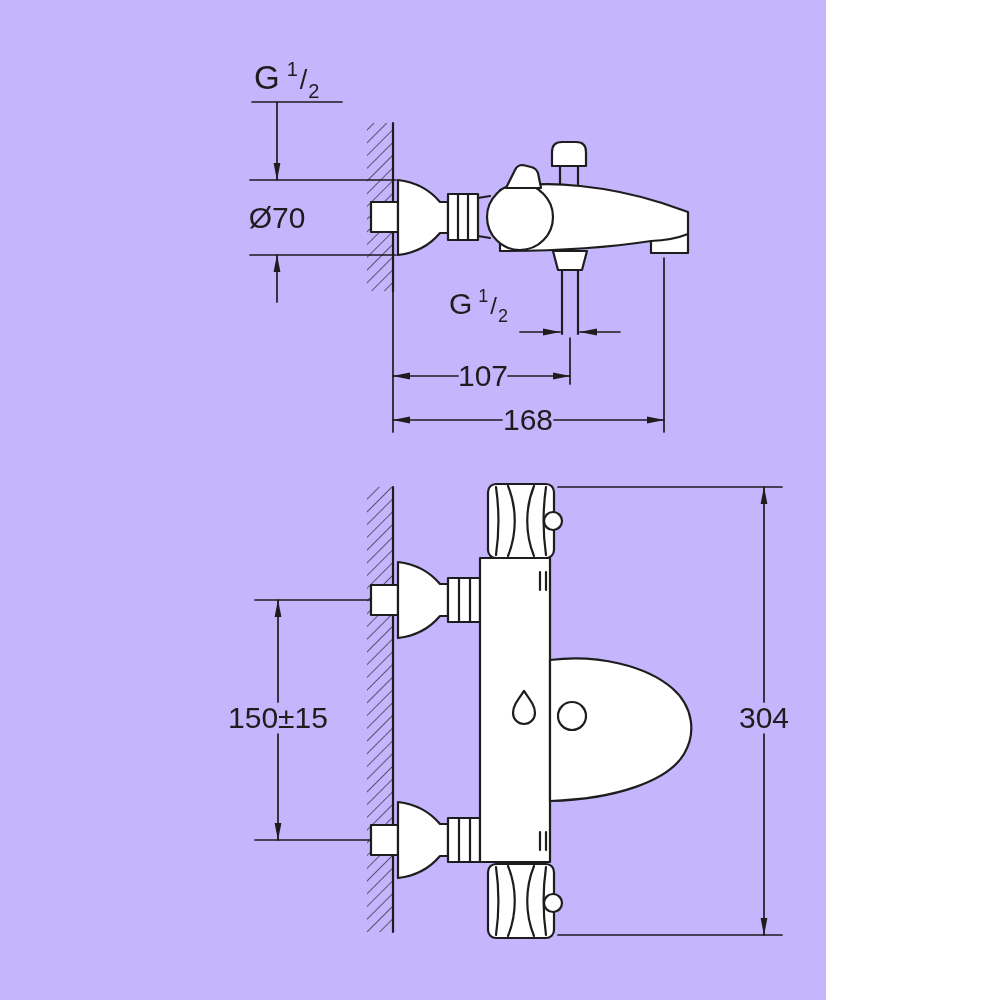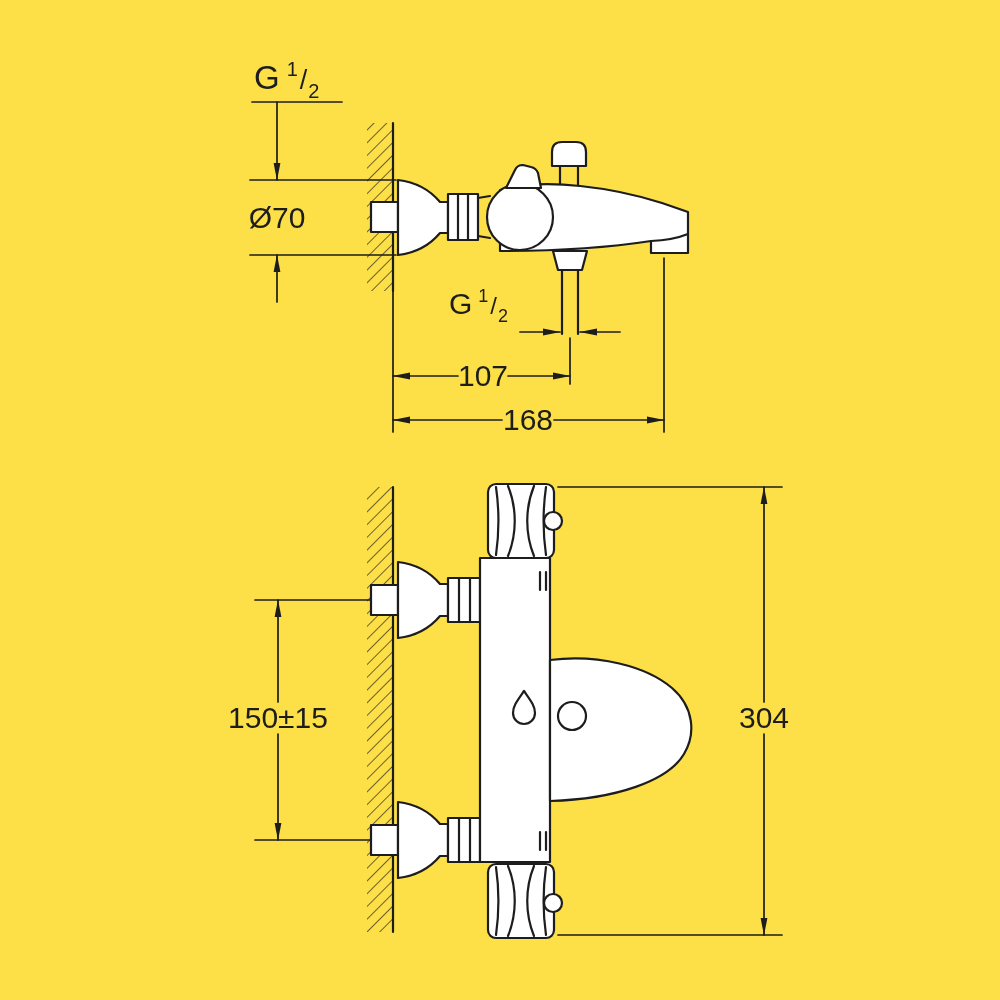--- a/index.html
+++ b/index.html
@@ -1,17 +1,17 @@
 <!DOCTYPE html>
 <html><head>
 <meta charset="utf-8">
 <style>
   html, body { margin: 0; padding: 0; background: #ffffff; }
   .canvas {
-    width: 1000px; height: 1000px; background: #fde047;
+    width: 826px; height: 1000px; background: #c4b5fd;
     position: relative; overflow: hidden;
   }
   svg text {
     font-family: "Liberation Sans", "DejaVu Sans", sans-serif;
     fill: #1d1d1d;
   }
 </style>
 </head>
 <body>
 

